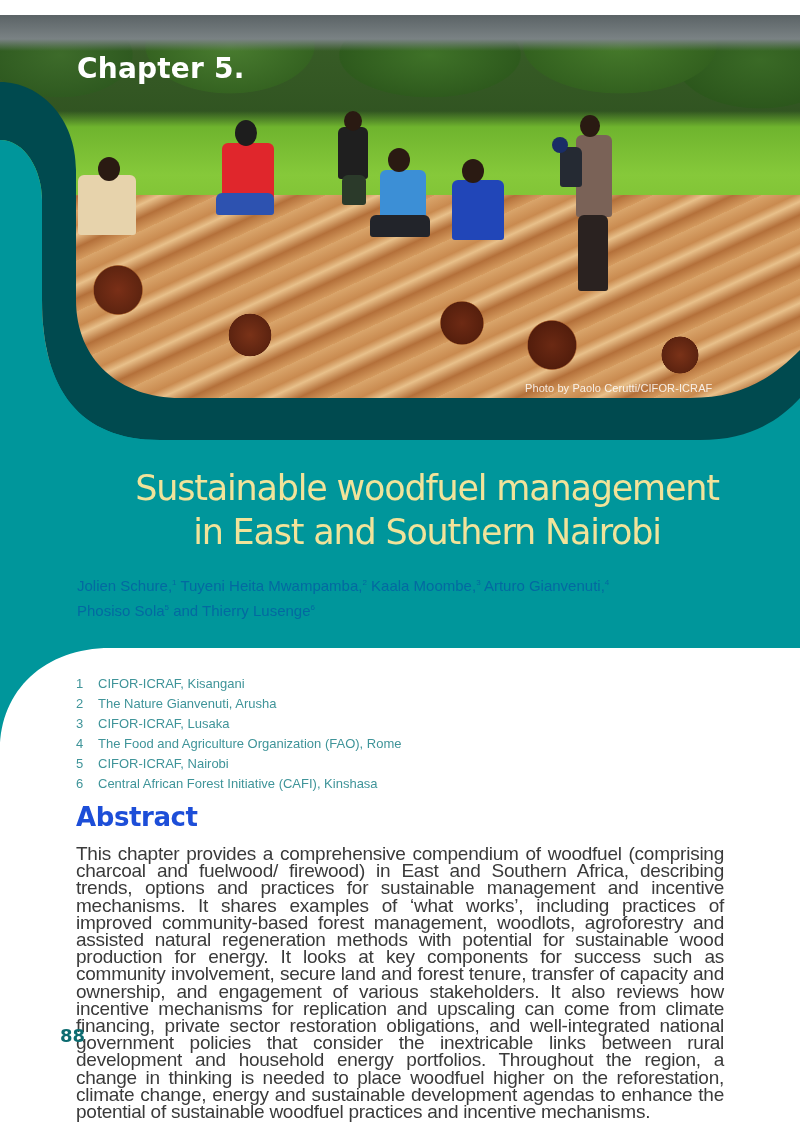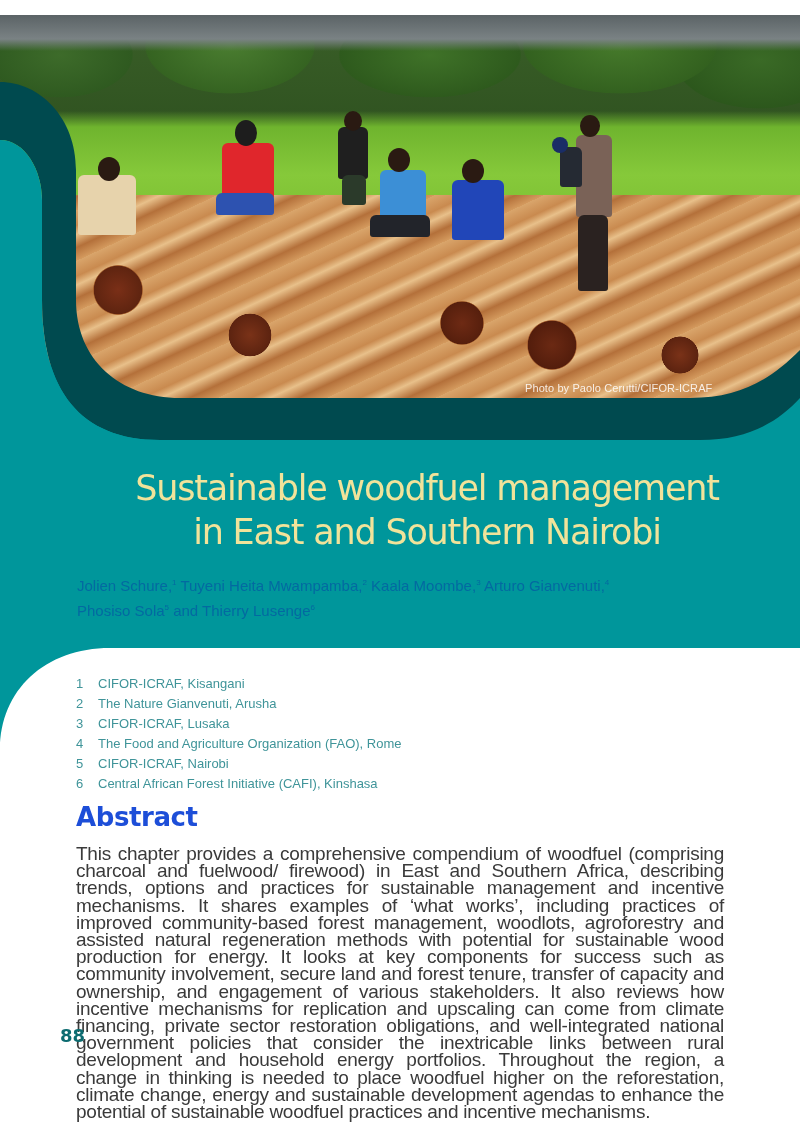--- a/index.html
+++ b/index.html
@@ -136,20 +136,21 @@
 
     <path d="M0,140 C25,140 42,170 42,200 L42,300 C42,390 80,440 160,440 L0,440 Z" fill="#00969b"></path>
 
     <path d="M0,760 L0,740 C0,690 40,648 100,648 L800,648 L800,660 L0,660 Z" fill="#ffffff"></path>
   </svg>
 
   <svg style="position:absolute;left:0;top:640px;width:120px;height:120px" viewBox="0 0 120 120">
     <path d="M0,120 L0,110 C0,50 45,8 110,8 L120,8 L120,0 L0,0 Z" fill="#00969b"></path>
   </svg>
 
+  <div class="chapter-label">Chapter 5.</div>
 
   <h1 class="title-block">
     <span>Sustainable woodfuel management</span><br>
     <span>in East and Southern Nairobi</span>
   </h1>
 
   <div class="authors">
     <span>Jolien Schure,</span><sup>1</sup><span> Tuyeni Heita Mwampamba,</span><sup>2</sup><span> Kaala Moombe,</span><sup>3</sup><span> Arturo Gianvenuti,</span><sup>4</sup><br><span>Phosiso Sola</span><sup>5</sup><span> and Thierry Lusenge</span><sup>6</sup>
   </div>
 

